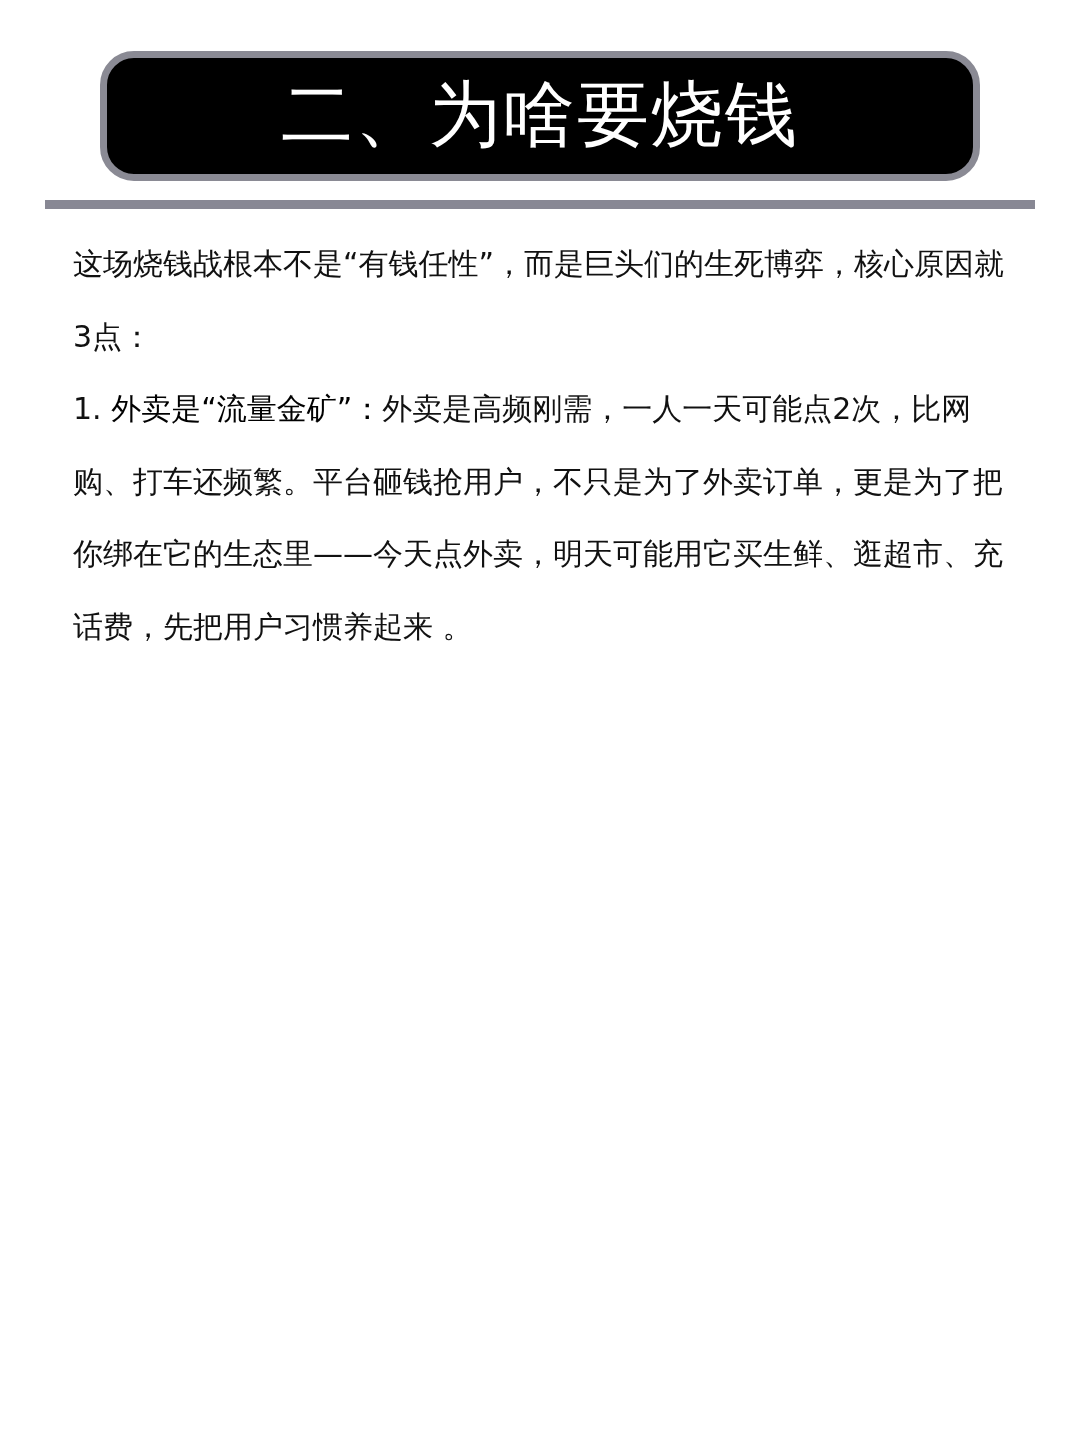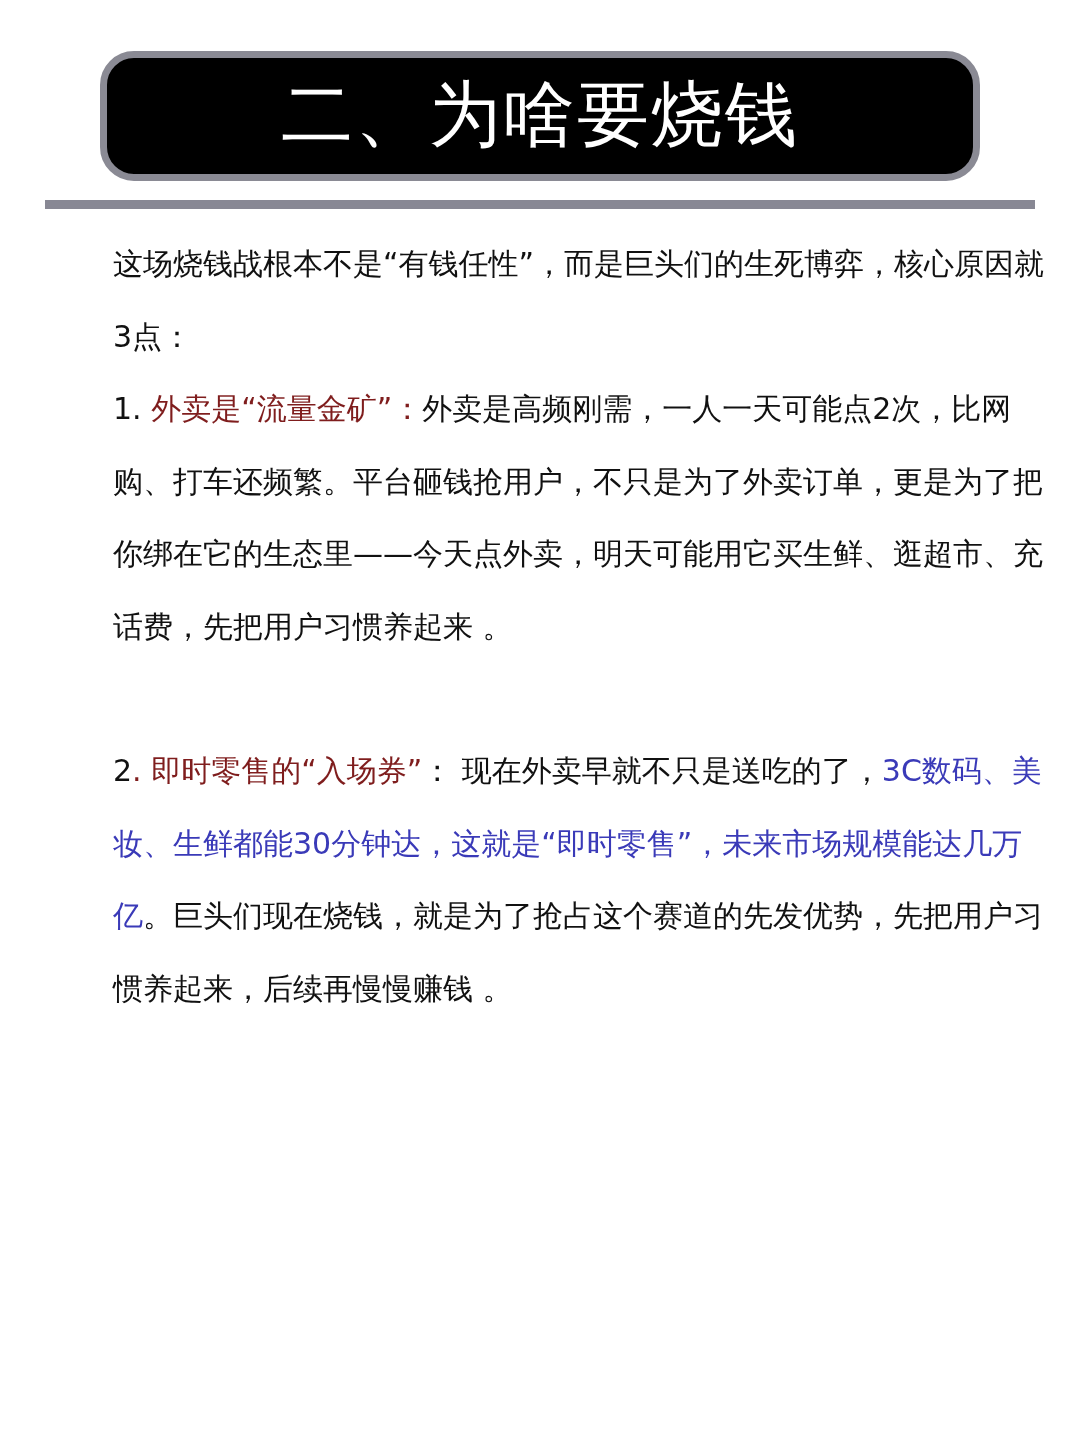--- a/index.html
+++ b/index.html
@@ -46,30 +46,29 @@
       height: 9px;
       background: #888894;
     }
     .content {
       position: absolute;
       left: 73px;
       top: 228px;
       width: 945px;
       font-size: 30px;
       line-height: 72.5px;
-      margin-left: 40px;
     }
     .para {
       margin: 0;
       white-space: normal;
     }
     .gap {
       height: 72px;
     }
-    .red { color: #7f1d1d; }
+    .red { color: #000000; }
     .blue { color: #3a3ab8; }
     .black { color: #111111; }
   </style>
 </head>
 <body>
 
 <div class="title-box">
   <span class="title-text">二、为啥要烧钱</span>
 </div>
 
@@ -79,19 +78,16 @@
   <p class="para">
     <span>这场烧钱战根本不是“有钱任性”，而是巨头们的生死博弈，核心原因就3点：</span>
   </p>
 
   <p class="para">
     <span class="black">1.</span><span class="red"> 外卖是“流量金矿”：</span><span class="black">外卖是高频刚需，一人一天可能点2次，比网购、打车还频繁。平台砸钱抢用户，不只是为了外卖订单，更是为了把你绑在它的生态里——今天点外卖，明天可能用它买生鲜、逛超市、充话费，先把用户习惯养起来 。</span>
   </p>
 
   <div class="gap"></div>
 
-  <p class="para">
-    <span class="black">2</span><span class="red">. 即时零售的“入场券”</span><span class="black">： </span><span class="black">现在外卖早就不只是送吃的了，</span><span class="blue">3C数码、美妆、生鲜都能30分钟达，这就是“即时零售”，未来市场规模能达几万亿</span><span class="black">。巨头们现在烧钱，就是为了抢占这个赛道的先发优势，先把用户习惯养起来，后续再慢慢赚钱 。</span>
-  </p>
 
   <div class="gap"></div>
 
 </div>
 
 </body></html>

